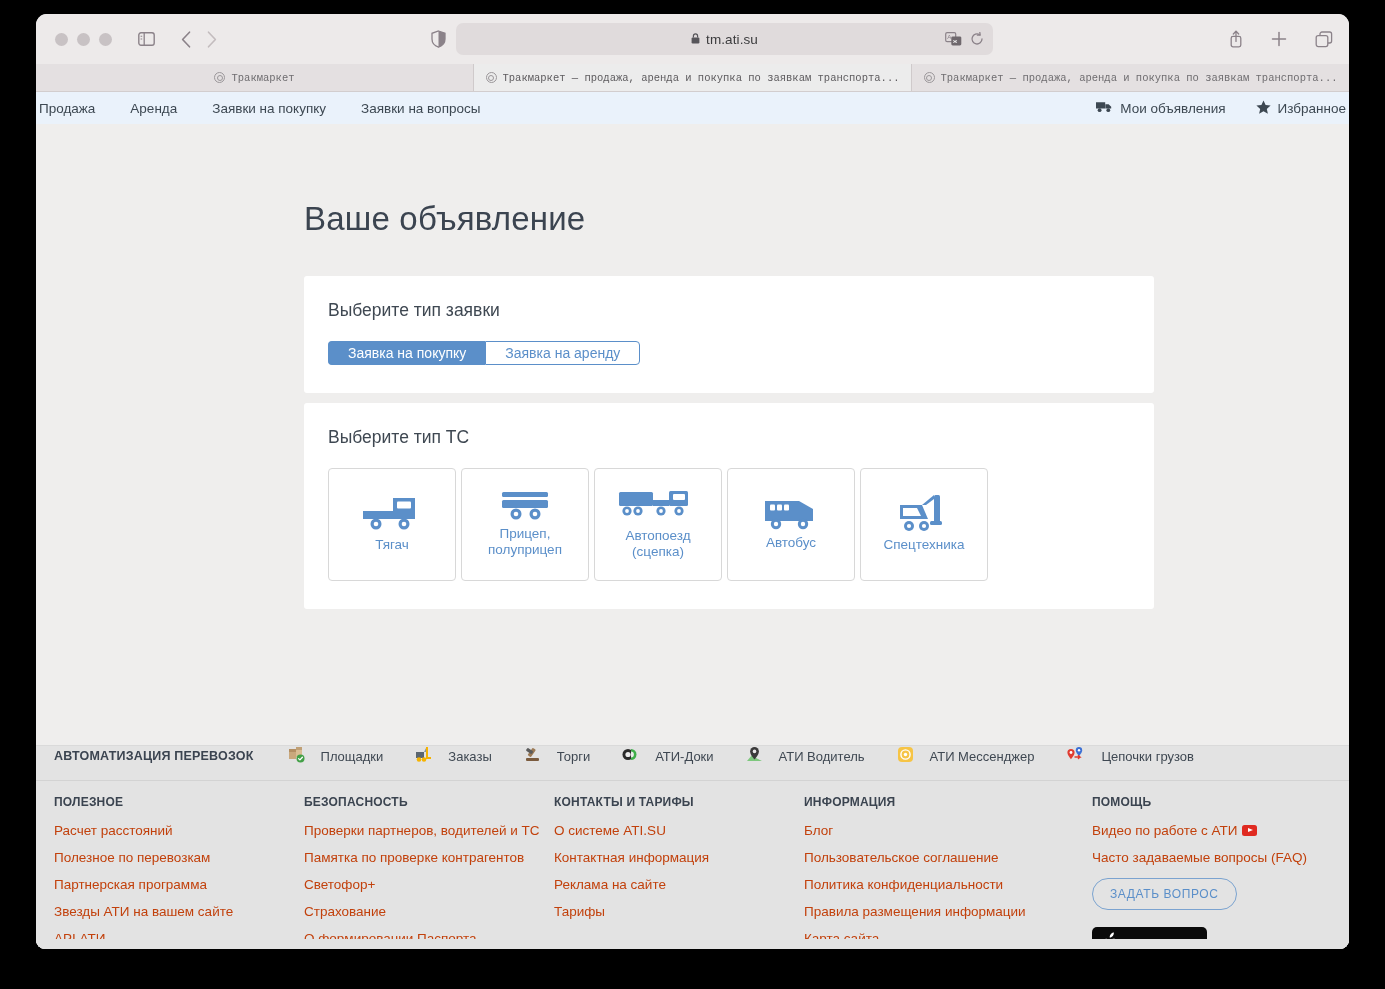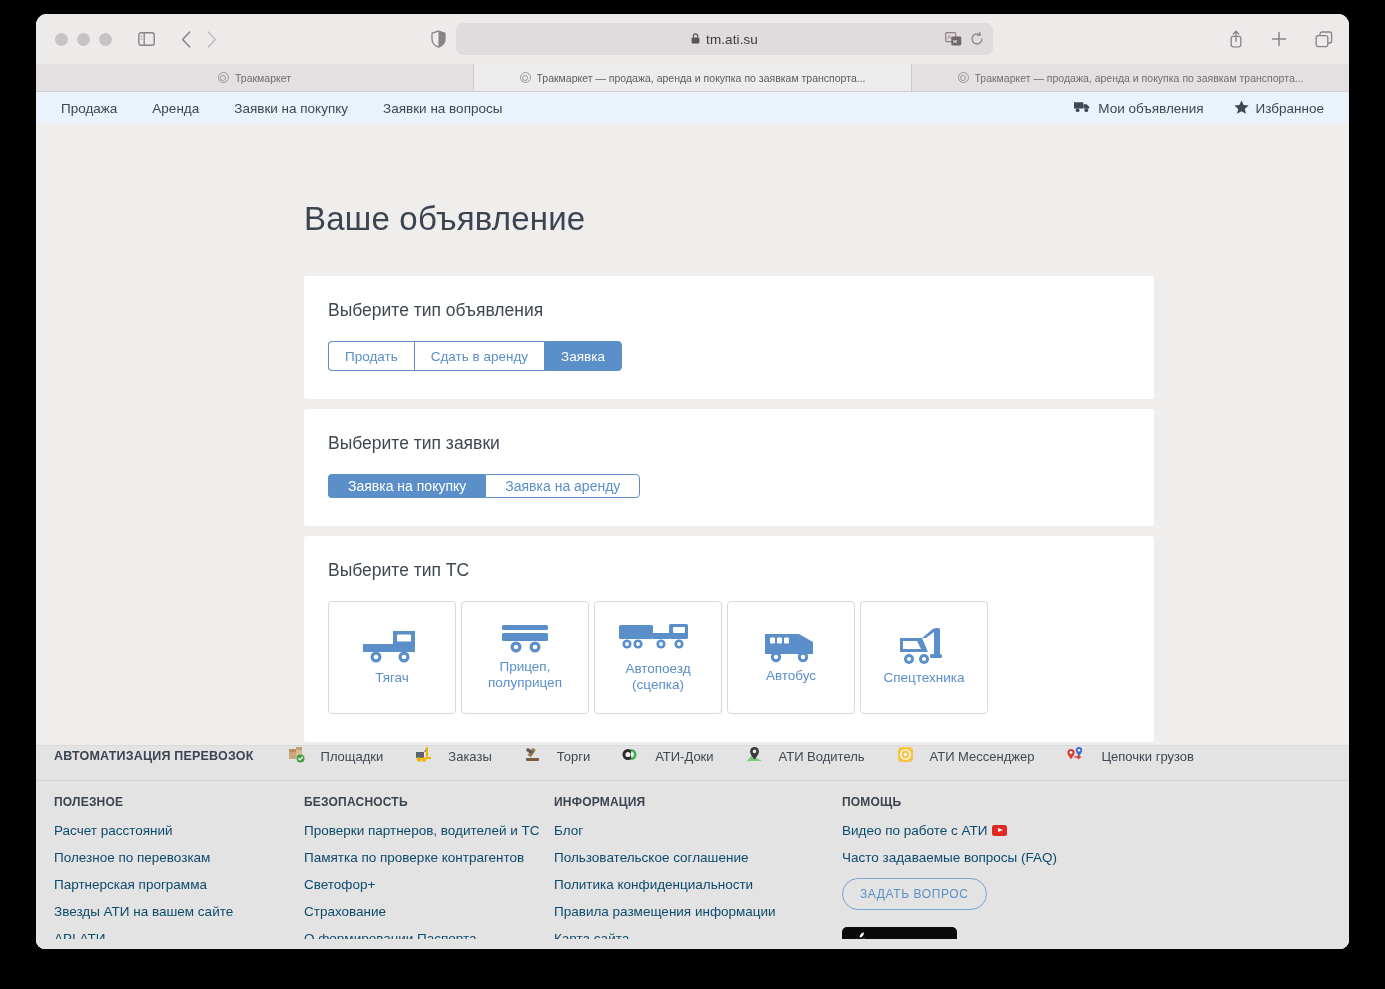--- a/index.html
+++ b/index.html
@@ -74,20 +74,21 @@
   }
   .tab {
     flex: 1 1 0;
     display: flex; align-items: center; justify-content: center;
     gap: 6px;
     font-size: 10.5px;
     color: #6f6d70;
     border-right: 1px solid #cfcacb;
     overflow: hidden; white-space: nowrap;
     padding: 0 8px;
+    font-family: Liberation Mono, monospace;
   }
   .tab:last-child { border-right: none; }
   .tab.active { background: #ececec; color: #5d5b5e; }
   .tab .favicon {
     width: 11px; height: 11px; border-radius: 50%;
     border: 1.4px solid #9b979a;
     display: inline-flex; align-items: center; justify-content: center;
     flex: 0 0 auto;
   }
   .tab .favicon::after {
@@ -103,21 +104,21 @@
     background: #efeeed;
     overflow: hidden;
   }
 
   
   .sitenav {
     position: absolute; left: 0; top: 0; right: 0;
     height: 32px;
     background: #eaf2fb;
     display: flex; align-items: center;
-    padding: 0 25px;
+    padding: 0 3px;
     z-index: 30;
     font-size: 13.5px;
   }
   .sitenav .left { display: flex; gap: 35px; }
   .sitenav .right { margin-left: auto; display: flex; gap: 30px; align-items: center; }
   .sitenav a {
     color: #3d4852; text-decoration: none; white-space: nowrap;
     display: inline-flex; align-items: center; gap: 7px;
   }
   .truck-mini { display: inline-block; }
@@ -223,21 +224,21 @@
   }
   .f-col { width: 250px; }
   .f-col.c4 { width: 288px; }
   .f-col.c5 { width: auto; }
   .f-col h4 {
     margin: 0 0 14px 0;
     font-size: 12px; font-weight: bold; color: #3b4450; letter-spacing: .2px;
   }
   .f-col a {
     display: block;
-    font-size: 13.5px; color: #0c4a6e; text-decoration: none;
+    font-size: 13.5px; color: #c2410c; text-decoration: none;
     margin-bottom: 12px;
     white-space: nowrap;
   }
   .ask-btn {
     display: inline-block;
     border: 1px solid #7ba3d0;
     border-radius: 16px;
     color: #5b8fc9;
     font-size: 12px;
     letter-spacing: .6px;
@@ -418,28 +419,20 @@
           </span>
           <span>Избранное</span>
         </a>
       </div>
     </div>
 
     <div class="page-title">Ваше объявление</div>
 
     <div class="content">
 
-      <div class="card">
-        <h2>Выберите тип объявления</h2>
-        <div class="seg">
-          <button>Продать</button>
-          <button>Сдать в аренду</button>
-          <button class="active">Заявка</button>
-        </div>
-      </div>
 
       <div class="card">
         <h2>Выберите тип заявки</h2>
         <div class="seg seg2">
           <button class="active">Заявка на покупку</button>
           <button>Заявка на аренду</button>
         </div>
       </div>
 
       <div class="card">
@@ -640,20 +633,27 @@
 
         <div class="f-col">
           <h4>БЕЗОПАСНОСТЬ</h4>
           <a href="#">Проверки партнеров, водителей и ТС</a>
           <a href="#">Памятка по проверке контрагентов</a>
           <a href="#">Светофор+</a>
           <a href="#">Страхование</a>
           <a href="#">О формировании Паспорта</a>
         </div>
 
+        <div class="f-col">
+          <h4>КОНТАКТЫ И ТАРИФЫ</h4>
+          <a href="#">О системе ATI.SU</a>
+          <a href="#">Контактная информация</a>
+          <a href="#">Реклама на сайте</a>
+          <a href="#">Тарифы</a>
+        </div>
 
         <div class="f-col c4">
           <h4>ИНФОРМАЦИЯ</h4>
           <a href="#">Блог</a>
           <a href="#">Пользовательское соглашение</a>
           <a href="#">Политика конфиденциальности</a>
           <a href="#">Правила размещения информации</a>
           <a href="#">Карта сайта</a>
         </div>
 

